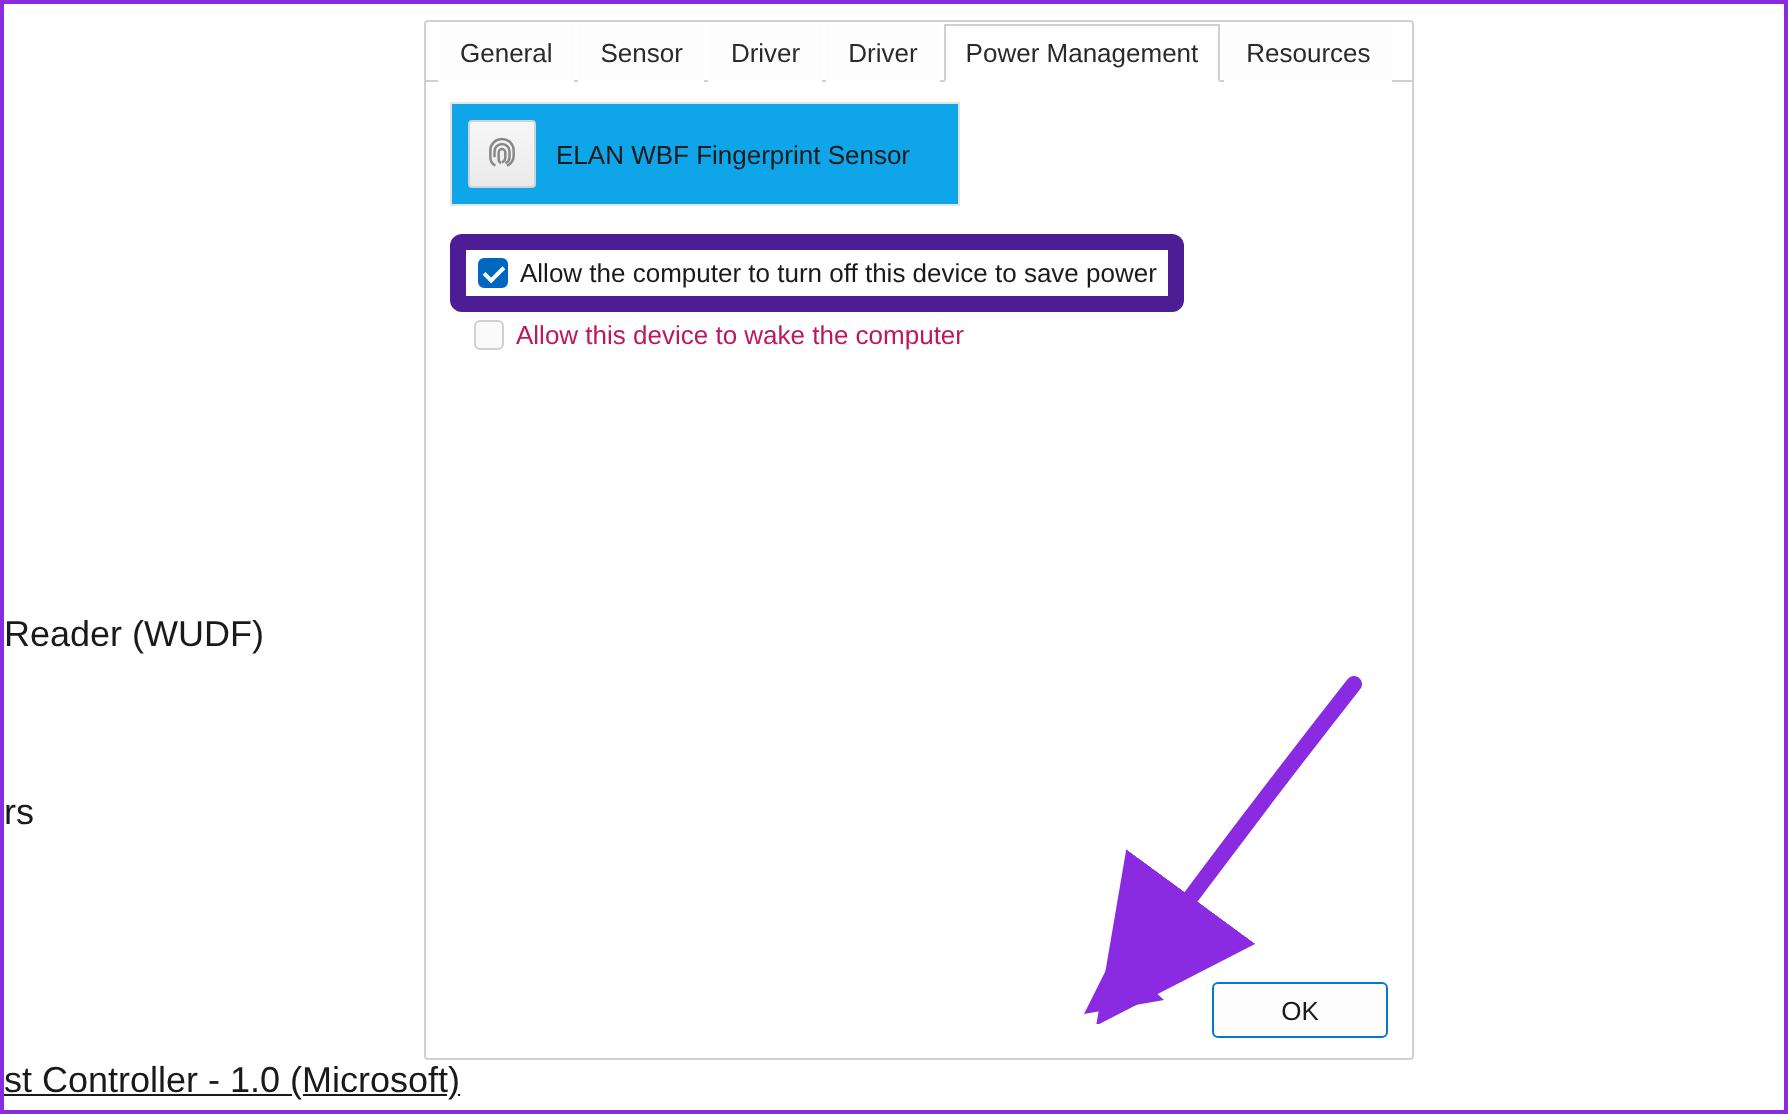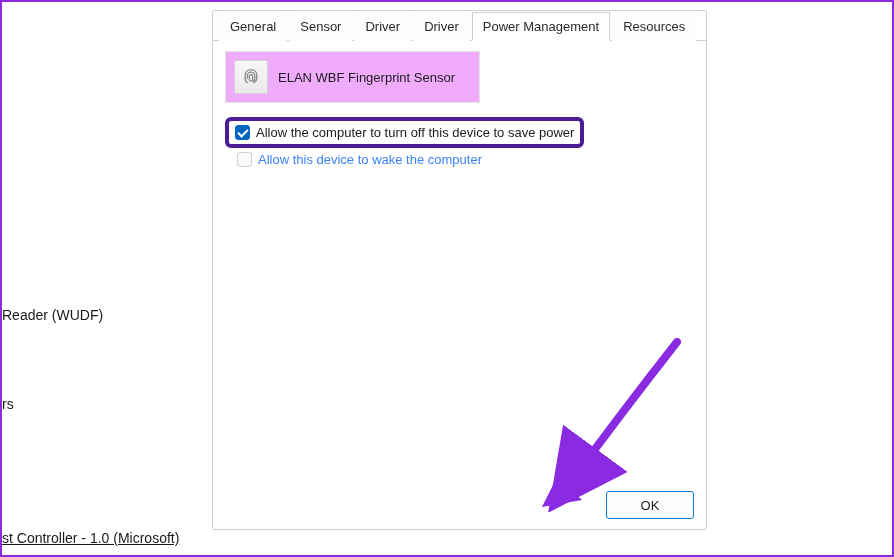--- a/index.html
+++ b/index.html
@@ -12,21 +12,21 @@
       width: 894px;
       height: 557px;
       background: #ffffff;
       position: relative;
       border: 2px solid #8a2be2;
       overflow: hidden;
     }
     .background-text {
       position: absolute;
       color: #1a1a1a;
-      font-size: 14px;
+      font-size: 18px;
       white-space: nowrap;
     }
     .bg-text-1 { top: 305px; left: 0; }
     .bg-text-2 { top: 394px; left: 0; text-align: right; }
     .bg-text-3 { top: 528px; left: 0; text-decoration: underline; }
     
     .dialog {
       position: absolute;
       top: 8px;
       left: 210px;
@@ -60,21 +60,21 @@
     }
     
     .content {
       padding: 10px 12px;
     }
     
     .device-row {
       display: flex;
       align-items: center;
       gap: 10px;
-      background: #f0abfc;
+      background: #0ea5e9;
       border: 1px solid #e4e4e4;
       padding: 8px;
       width: 255px;
       margin-bottom: 14px;
     }
     .device-icon {
       width: 34px;
       height: 34px;
       background: linear-gradient(180deg, #f7f7f7, #eaeaea);
       border: 1px solid #d2d2d2;
@@ -86,35 +86,35 @@
     .device-icon svg {
       width: 20px;
       height: 20px;
     }
     .device-name {
       font-size: 13px;
       color: #1a1a1a;
     }
     
     .highlight-box {
-      border: 4px solid #4c1d95;
+      border: 8px solid #4c1d95;
       border-radius: 6px;
       padding: 4px 6px;
       margin-bottom: 4px;
       width: fit-content;
     }
     
     .checkbox-row {
       display: flex;
       align-items: center;
       gap: 6px;
       font-size: 13px;
     }
     .checkbox-row.disabled {
-      color: #3b82f6;
+      color: #be185d;
       margin-left: 12px;
       margin-top: 2px;
     }
     .checkbox-row.enabled {
       color: #1a1a1a;
     }
     .checkbox {
       width: 15px;
       height: 15px;
       border-radius: 3px;

